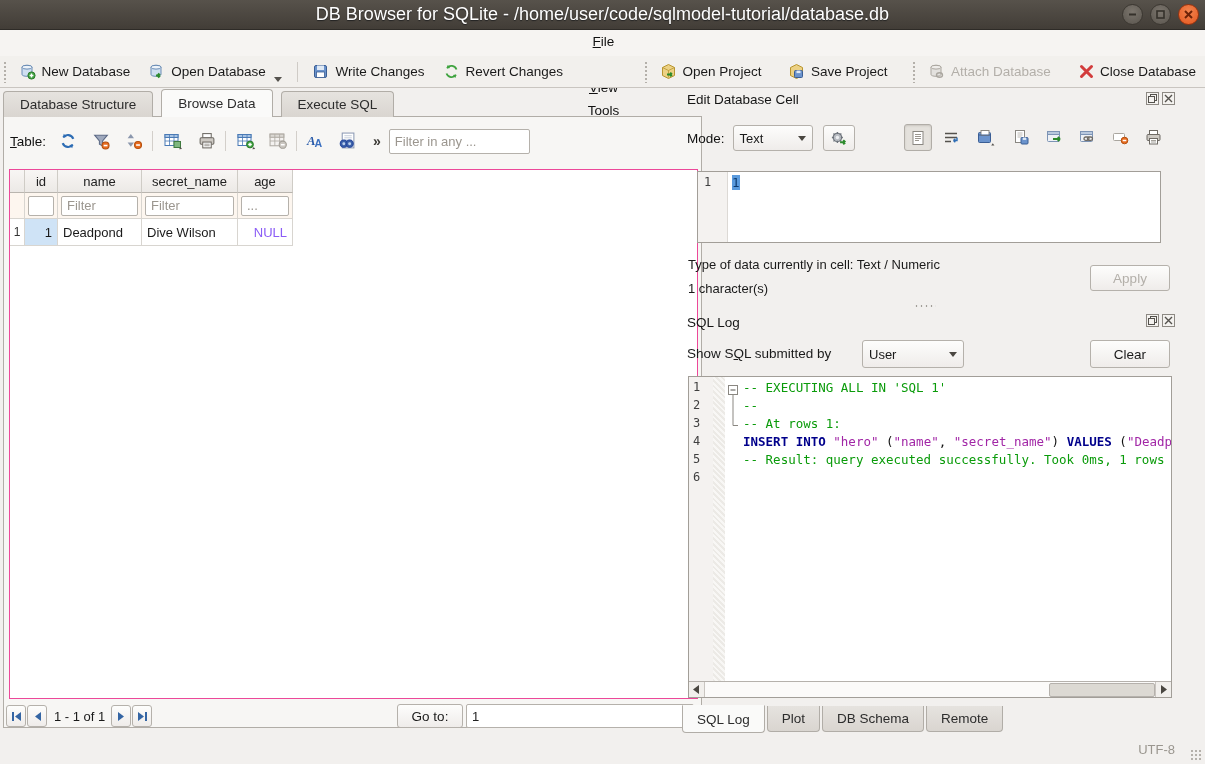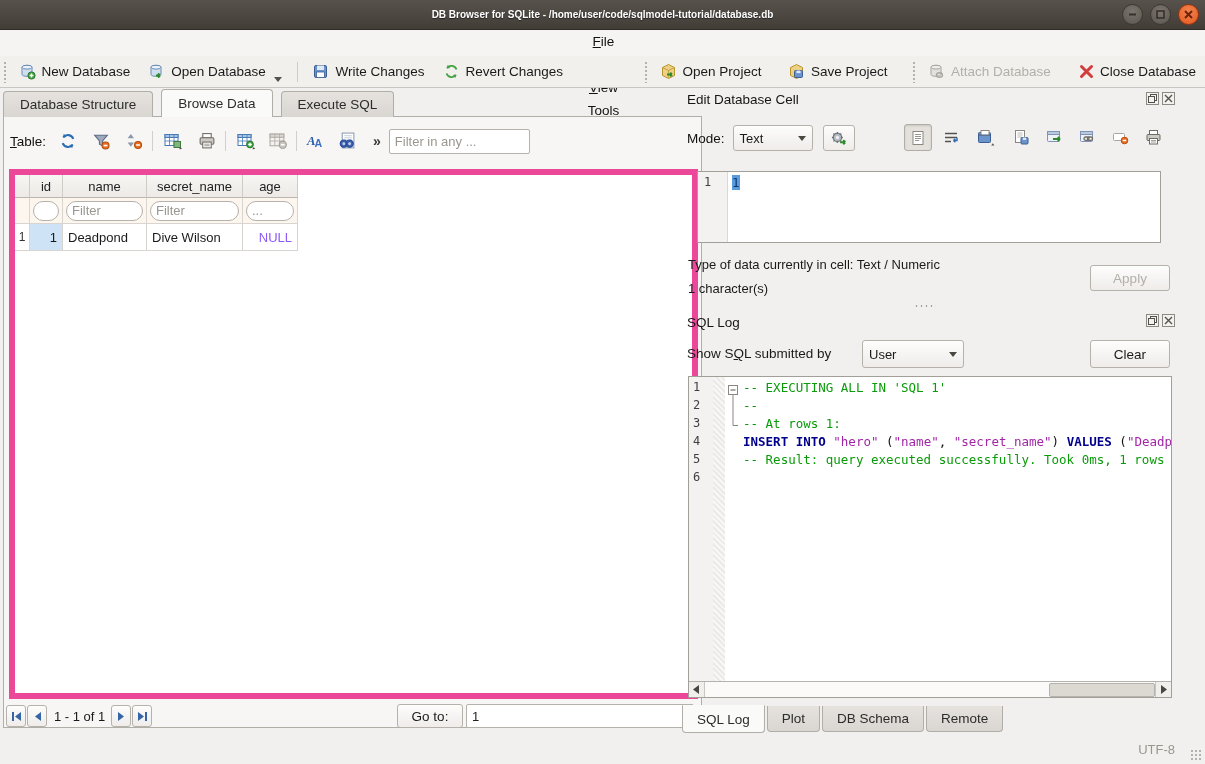--- a/index.html
+++ b/index.html
@@ -5,21 +5,21 @@
   * { margin:0; padding:0; box-sizing:border-box; }
   html,body { background:#d8d4cf; }
   body { font-family:"Liberation Sans", sans-serif; }
   #app { position:relative; width:1205px; height:764px; background:#f2f0ee; overflow:hidden;
          font-size:13px; color:#1a1a1a; }
 
   
   .titlebar { position:absolute; left:0; top:0; width:1205px; height:30px;
     background:linear-gradient(#57524b,#423d37); border-bottom:1px solid #2e2b27;
     display:flex; align-items:center; justify-content:center; }
-  .titlebar .title { color:#fff; font-weight:bold; font-size:10px; text-shadow:0 1px 1px #222; }
+  .titlebar .title { color:#fff; font-weight:normal; font-size:18px; text-shadow:0 1px 1px #222; }
   .winbtns { position:absolute; right:6px; top:4px; display:flex; gap:7px; }
   .wbtn { width:21px; height:21px; border-radius:50%; display:flex; align-items:center; justify-content:center;
     background:radial-gradient(circle at 50% 35%, #7b756d, #5a554e); border:1px solid #3b3731; }
   .wbtn svg { display:block; }
   .wbtn.close { background:radial-gradient(circle at 50% 35%, #f2854f, #e4571f); border:1px solid #99330f; }
 
   
   .menubar { position:absolute; left:0; top:30px; width:1205px; height:26px; background:#f6f4f2;
     display:flex; align-items:center; padding-left:2px;flex-direction:column; }
   .menu-item { display:inline-block; padding:4px 10px; font-size:13.5px; color:#111; }
@@ -59,29 +59,29 @@
   .ibtn { width:28px; height:27px; display:flex; align-items:center; justify-content:center; border-radius:3px; }
   .ibtn.with-caret { width:32px; }
   .vsep { width:1px; height:20px; background:#d3cfca; margin:0 4px; }
   .chev { font-size:14px; font-weight:bold; color:#3c3a36; padding:0 4px; }
   input.text { border:1px solid #b5b1ab; border-radius:2px; background:#fff; font-family:"Liberation Sans",sans-serif;
     font-size:13px; padding:0 5px; color:#222; }
   input.text::placeholder { color:#9b968f; }
 
   
   .grid { position:absolute; left:5px; top:52px; width:689px; height:530px; background:#fff;
-    border:6px solid #ec4899; overflow:hidden; font-size:13px; }
+    border:1px solid #ec4899; overflow:hidden; font-size:13px; }
   .g-row { display:flex; }
   .g-cell { border-right:1px solid #d8d5d0; border-bottom:1px solid #d8d5d0; display:flex; align-items:center; }
   .g-head .g-cell { height:23px; background:linear-gradient(#f8f6f4,#ecE9e6); justify-content:center;
     color:#222; border-right:1px solid #cfccc6; border-bottom:1px solid #b9b5af; }
   .g-corner { width:15px; }
   .g-rowhdr { width:15px; background:linear-gradient(#f5f3f1,#eae7e4); justify-content:center; font-size:12px; color:#333; }
   .g-filter .g-cell { height:26px; background:#fdf6ef; }
-  .g-filter input { height:20px; margin:0 3px; width:calc(100% - 6px);border-radius:10px; }
+  .g-filter input { height:20px; margin:0 3px; width:calc(100% - 6px); }
   .g-data .g-cell { height:27px; background:#fff; padding:0 5px; }
   .c-id { width:33px; } .c-name { width:84px; } .c-secret { width:96px; } .c-age { width:55px; }
   .cell-sel { background:#cfe3f6 !important; }
   .num { justify-content:flex-end; }
   .nullv { color:#8b5cf6; justify-content:flex-end; }
 
   
   .nav-row { position:absolute; left:0; top:586px; width:699px; height:26px; display:flex; align-items:center; }
   .nbtn { width:20px; height:22px; background:linear-gradient(#fdfdfc,#efecea); border:1px solid #b5b1ab;
     border-radius:3px; display:flex; align-items:center; justify-content:center; margin-right:1px; }

